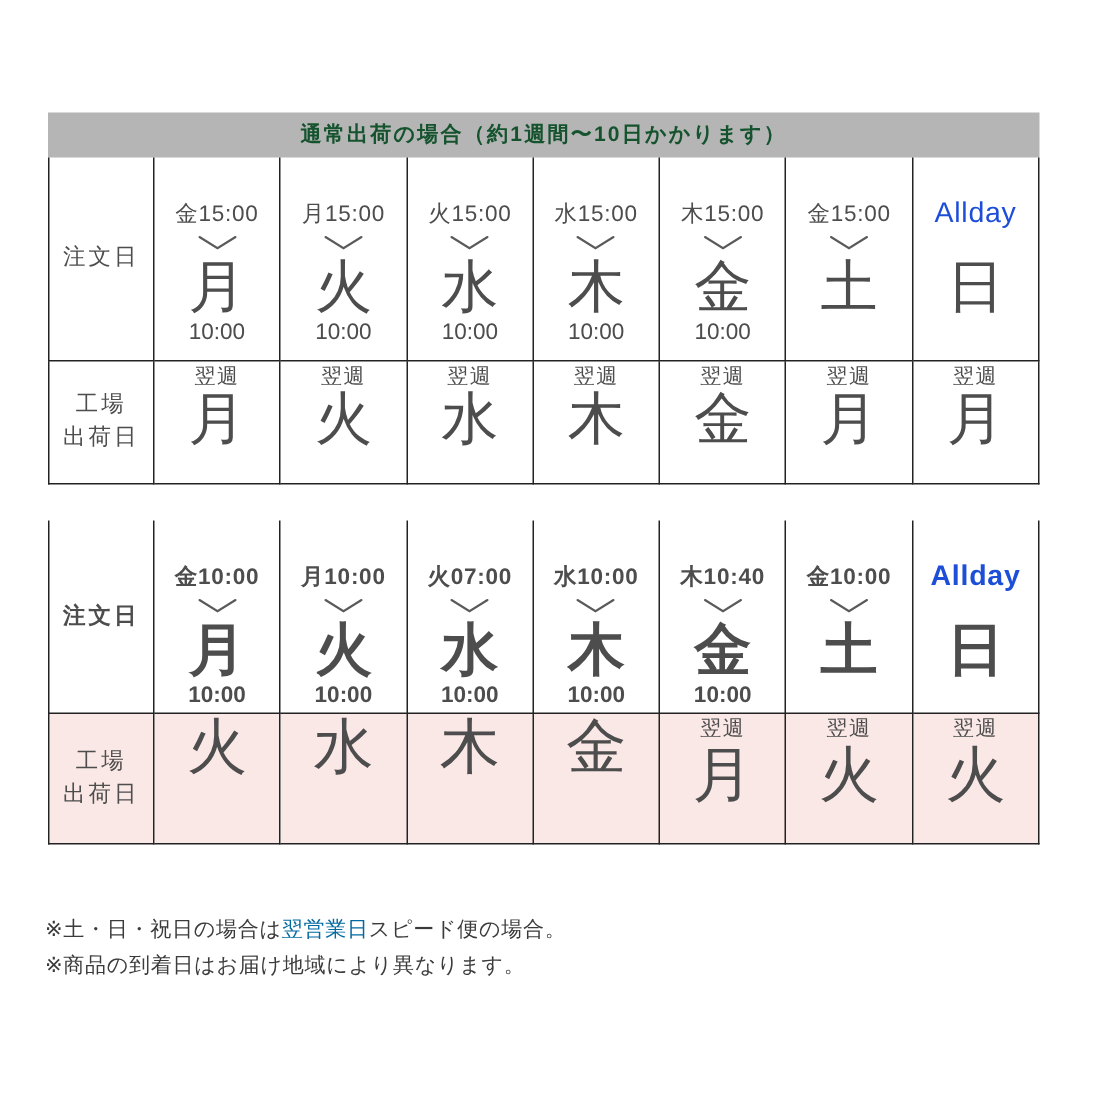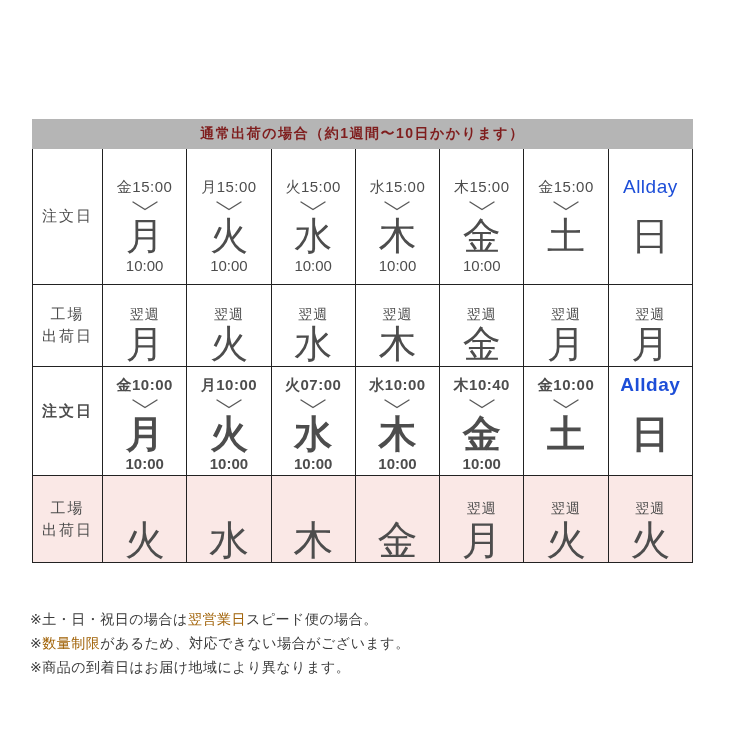--- a/index.html
+++ b/index.html
@@ -4,22 +4,22 @@
 <style>
   * { margin:0; padding:0; box-sizing:border-box; }
   html,body { width:730px; height:730px; background:#ffffff;
     font-family:"Liberation Sans","DejaVu Sans",sans-serif; color:#4a4a4a; }
   .stage { position:relative; width:730px; height:730px; background:#fff; overflow:hidden; }
 
   .table-block { position:absolute; left:32px; width:661px; }
   .t1 { top:75px; }
   .t2 { top:347px; }
 
-  .tbl-header { height:30px; background:#b5b5b5; color:#7f1d1d; font-weight:bold;
-    font-size:14px; letter-spacing:1.5px; display:flex; align-items:center; justify-content:center;margin-top:44px; }
+  .tbl-header { height:30px; background:#b5b5b5; color:#14532d; font-weight:bold;
+    font-size:14px; letter-spacing:1.5px; display:flex; align-items:center; justify-content:center; }
 
   table { width:100%; border-collapse:collapse; table-layout:fixed; }
   td { border:1px solid #222222; text-align:center; vertical-align:middle;
     color:#4d4d4d; padding:0; overflow:hidden; }
   tr.order-row td { border-top:none; }
   col.c-label { width:70px; }
 
   .t1 tr.order-row td { height:135px; }
   .t1 tr.ship-row  td { height:82px; }
   .t2 tr.order-row td { height:98px;font-weight:bold; }
@@ -31,30 +31,30 @@
     padding-top:28px; height:100%; }
   .order-cell .from { font-size:15px; height:20px; line-height:20px; letter-spacing:0.5px; }
   .order-cell .chev { height:12px; margin:3px 0 3px; display:flex; align-items:center; }
   .order-cell .day  { font-size:38px; line-height:1.12; letter-spacing:0; }
   .order-cell .deadline { font-size:15px; height:20px; line-height:18px; margin-top:-1px; }
   .order-cell .deadline:empty { display:none; }
   .allday .from { font-size:19px; letter-spacing:0.5px; color:#1d4ed8; }
   .allday .chev svg { visibility:hidden; }
 
   .ship-cell .inner { display:flex; flex-direction:column; align-items:center;
-    justify-content:flex-end; height:100%; }
+    justify-content:flex-start; height:100%; }
   .ship-cell .week { font-size:14px; height:19px; line-height:19px; letter-spacing:1px; }
   .ship-cell .week:empty { display:none; }
   .ship-cell .day { font-size:38px; line-height:1.1; }
   .t2 tr.ship-row .day { font-size:40px; }
   .t2 tr.ship-row td { background:#fae8e6; }
 
   .notes { position:absolute; left:30px; top:607px; }
   .note { font-size:14px; line-height:24px; color:#3b3b3b; letter-spacing:0.5px; }
-  .blue { color:#a16207; }
+  .blue { color:#0369a1; }
 </style>
 </head>
 <body>
 
 <div class="stage">
 
   <section class="table-block t1">
     <div class="tbl-header">通常出荷の場合（約1週間〜10日かかります）</div>
     <table>
       <colgroup>
@@ -350,17 +350,16 @@
           <div class="day">火</div>
         </div>
             </td>
       </tr>
     </tbody>
       </table>
   </section>
 
   <div class="notes">
     <p class="note"><span>※土・日・祝日の場合は</span><span class="blue">翌営業日</span><span>スピード便の場合。</span></p>
-    <p class="note"><span>※</span><span class="blue">数量制限</span><span>があるため、対応できない場合がございます。</span></p>
     <p class="note"><span>※商品の到着日はお届け地域により異なります。</span><span class="blue"></span><span></span></p>
   </div>
 
 </div>
 
 </body></html>

